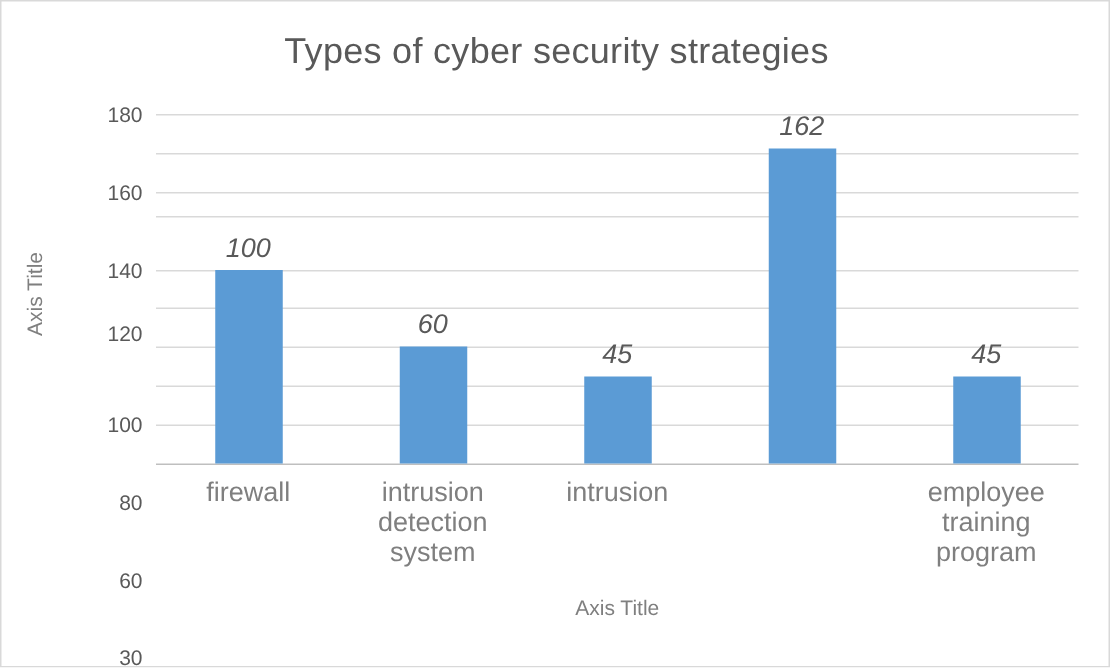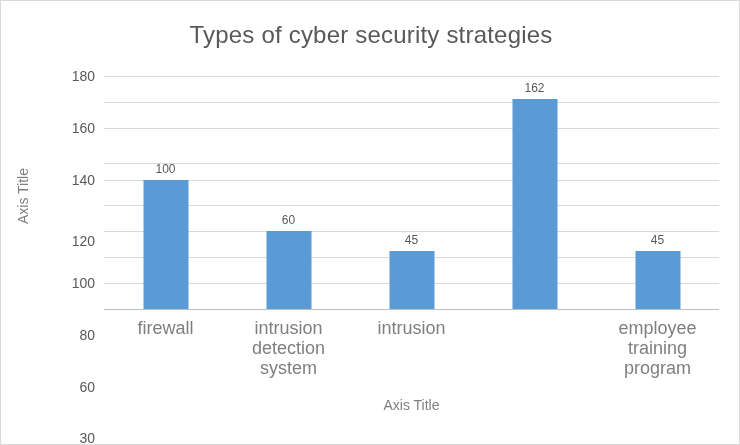--- a/index.html
+++ b/index.html
@@ -92,23 +92,24 @@
     bottom: 0;
     left: 50%;
     transform: translateX(-50%);
     width: 45px;
     background: #5b9bd5;
   }
   .bar-label {
     position: absolute;
     left: 50%;
     transform: translateX(-50%);
-    font-size: 12px;
+    font-size: 18px;
     color: #595959;
     white-space: nowrap;
+    font-style: italic;
   }
   .cat-label {
     position: absolute;
     top: 242px;
     left: 50%;
     transform: translateX(-50%);
     width: 120px;
     text-align: center;
     font-size: 18px;
     line-height: 20px;
@@ -139,21 +140,21 @@
     <div id="gridlines">
         <div class="gridline" style="top: 0px;">
           <div class="ytick" style="top: 0px;">180</div>
         </div>
         <div class="gridline" style="top: 25.8889px;">
           <div class="ytick" style="top: 25.8889px;">160</div>
         </div>
         <div class="gridline" style="top: 51.7778px;">
           <div class="ytick" style="top: 51.7778px;">140</div>
         </div>
-        <div class="gridline" style="top: 87px;">
+        <div class="gridline" style="top: 68px;">
           <div class="ytick" style="top: 77.6667px;">120</div>
         </div>
         <div class="gridline" style="top: 103.556px;">
           <div class="ytick" style="top: 103.556px;">100</div>
         </div>
         <div class="gridline" style="top: 129.444px;">
           <div class="ytick" style="top: 129.444px;">80</div>
         </div>
         <div class="gridline" style="top: 155.333px;">
           <div class="ytick" style="top: 155.333px;">60</div>

